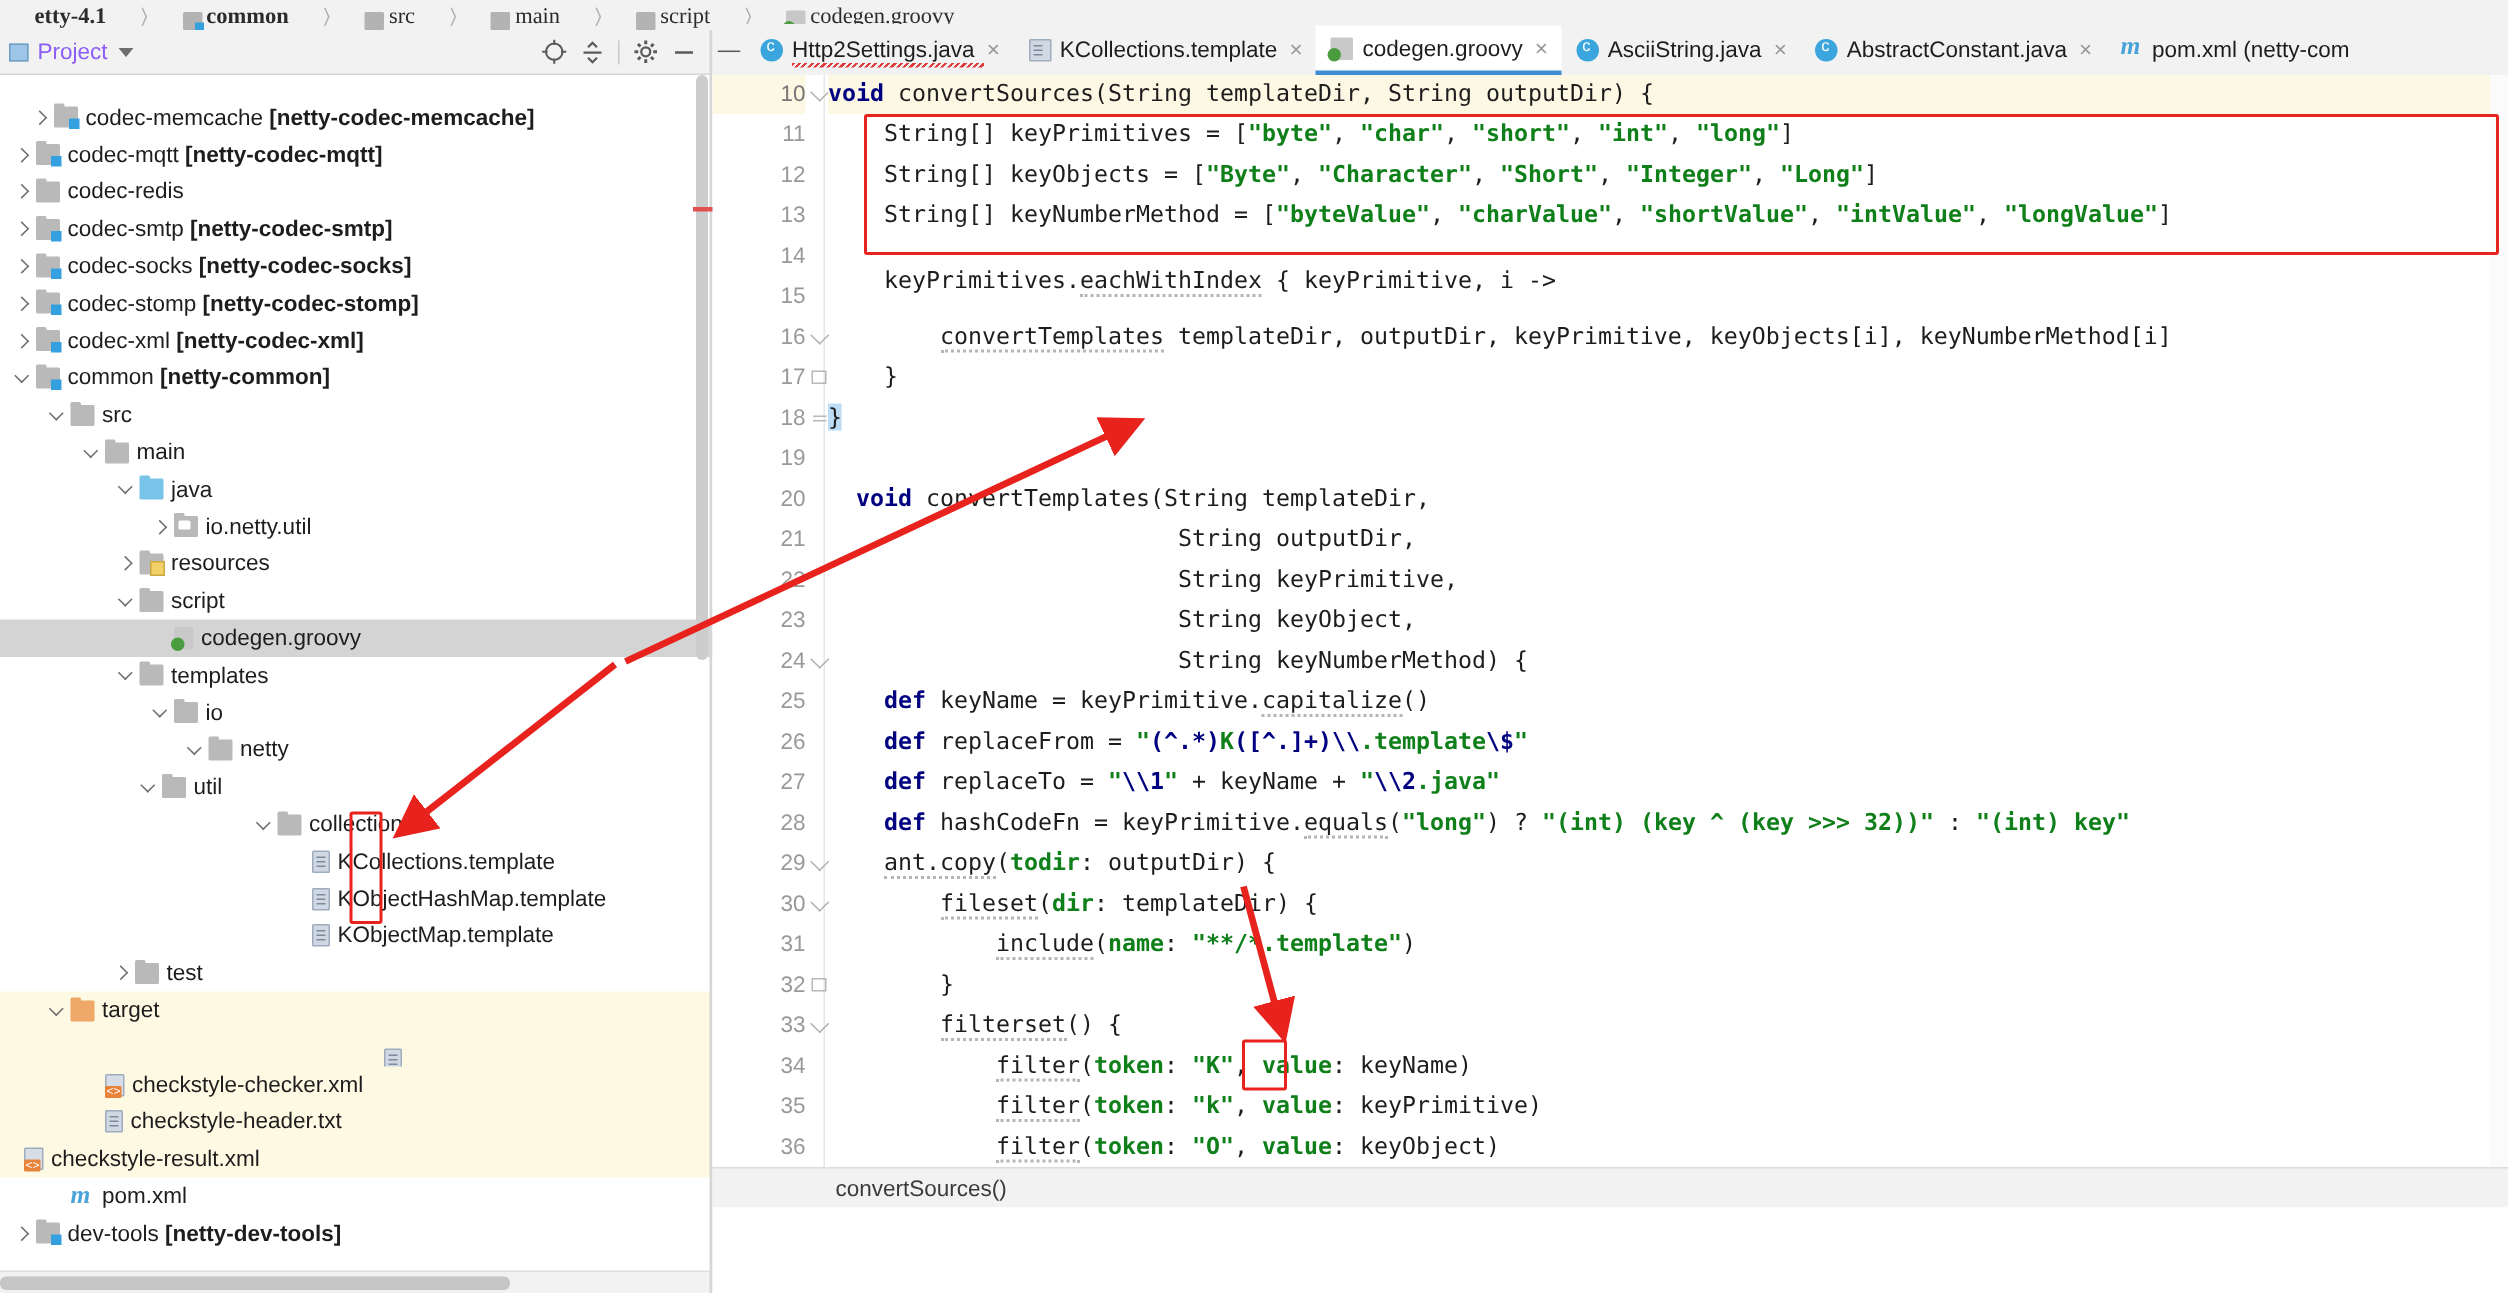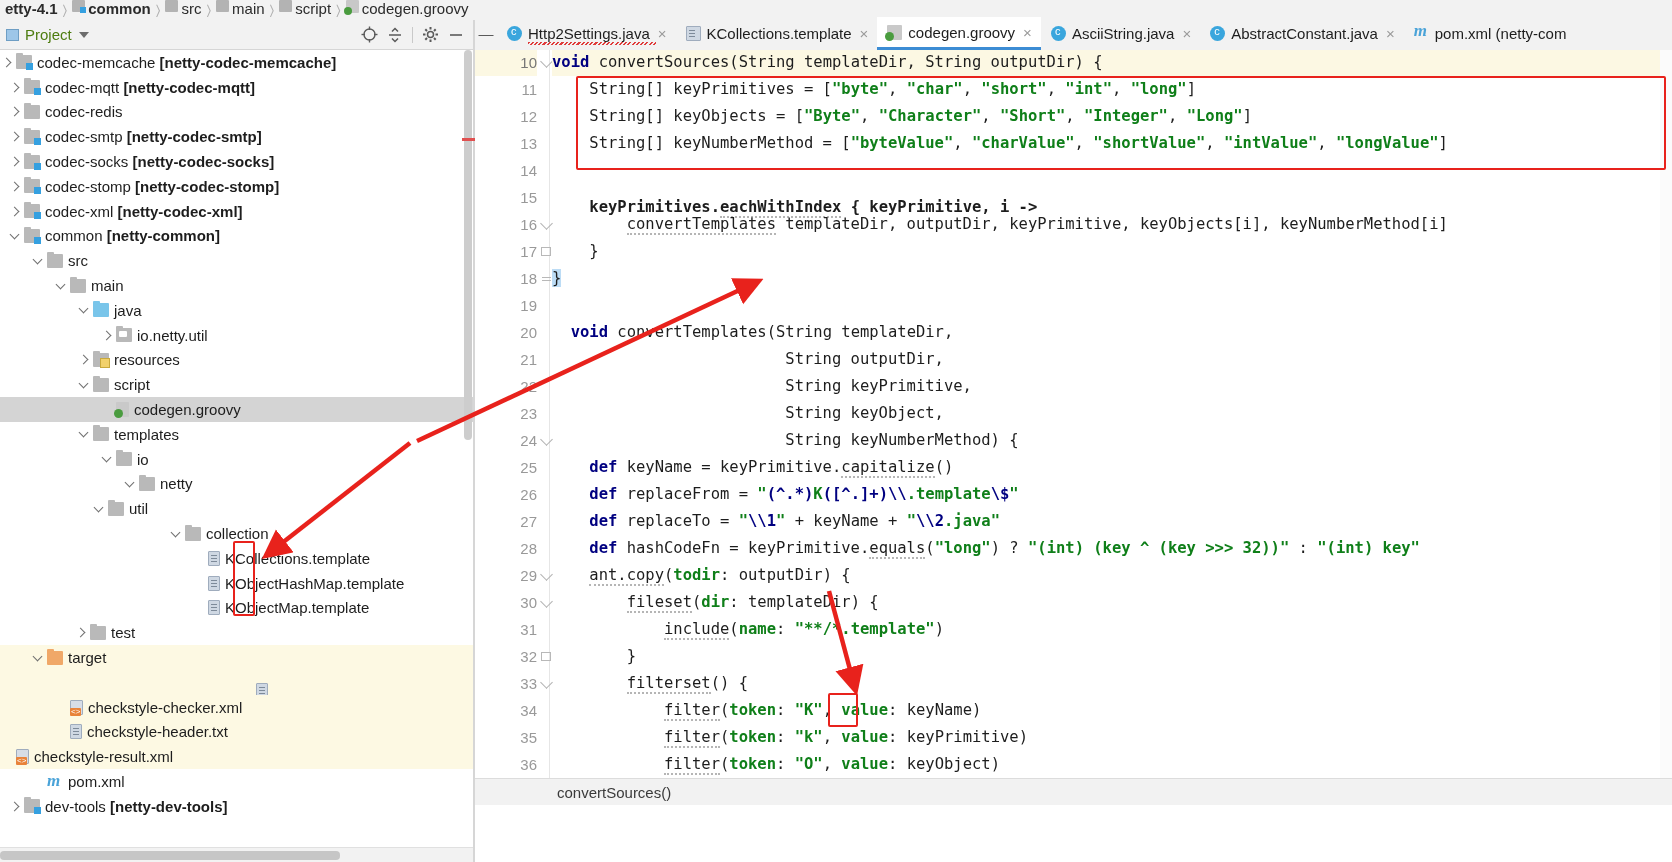--- a/index.html
+++ b/index.html
@@ -13,21 +13,21 @@
   #app { position: relative; width: 1672px; height: 862px; }
 
   
   #breadcrumb {
     position: absolute; left: 0; top: 0; width: 1672px; height: 20px;
     background: #f2f2f2;
     display: flex; align-items: center;
     font-size: 15px; color: #2b2b2b;
     padding-left: 0px; overflow: hidden; white-space: nowrap;
   }
-  .crumb { display: flex; align-items: flex-start; height: 20px; padding: 0 2px; }
+  .crumb { display: flex; align-items: flex-end; height: 20px; padding: 0 20px; font-family: Liberation Serif, serif; }
   .crumb .ctext { margin-left: 3px; }
   .crumb.bold .ctext { font-weight: bold; }
   .crumb-sep { color: #b0b0b0; font-size: 14px; margin: 0 3px; }
   .mini-icon { width: 13px; height: 12px; display: inline-block; position: relative; }
   .ic-folder { background: #b3b3b3; border-radius: 1px; }
   .ic-folder.mod::after {
     content: ""; position: absolute; right: -1px; bottom: -1px;
     width: 6px; height: 6px; background: #35a0e0;
   }
   .ic-groovy {
@@ -36,21 +36,21 @@
   .ic-groovy::after {
     content: ""; position: absolute; left: -2px; bottom: -2px;
     width: 8px; height: 8px; border-radius: 50%; background: #4a9c3f;
   }
 
   
   #proj-toolbar {
     position: absolute; left: 0; top: 20px; width: 475px; height: 30px;
     background: #f2f2f2; border-bottom: 1px solid #d6d6d6;
     display: flex; align-items: center; padding: 0 6px;
-    font-size: 15px; color: #4d7c0f;
+    font-size: 15px; color: #8b5cf6;
   }
   #proj-toolbar .proj-label { margin-left: 6px; }
   .pt-spacer { flex: 1; }
   .pt-btn { width: 26px; height: 26px; display: flex; align-items: center; justify-content: center; color: #5a5a5a; }
   .pt-sep { width: 1px; height: 16px; background: #c9c9c9; margin: 0 4px; }
   .proj-sq { width: 13px; height: 12px; background: #9dc6e8; border: 1px solid #6e9ec4; }
   .tri-down { width: 0; height: 0; border-left: 5px solid transparent; border-right: 5px solid transparent; border-top: 6px solid #6d6d6d; margin-left: 7px; }
 
   
   #tree {
@@ -305,21 +305,21 @@
         </svg>
     </span>
     <span class="pt-btn">
       <svg width="16" height="16" viewBox="0 0 16 16">
           <line x1="2" y1="8" x2="14" y2="8" stroke="#5a5a5a" stroke-width="1.6"></line>
         </svg>
     </span>
   </div>
 
   <div id="tree">
-      <div class="trow" style="padding-left: 0;">
+      <div class="trow" style="padding-left: 20px; margin-top: 16px;">
         <span class="arrow">
           <i class="chev right"></i>
         </span>
         <span class="ticon f-gray badge-blue"></span>
         <span class="tlabel">codec-memcache <span class="b">[netty-codec-memcache]</span></span>
       </div>
       <div class="trow" style="padding-left: 8px;">
         <span class="arrow">
           <i class="chev right"></i>
         </span>
@@ -611,21 +611,21 @@
         <div class="gline" style="top: 647px;">34</div>
         <div class="gline" style="top: 674px;">35</div>
         <div class="gline" style="top: 701px;">36</div>
       </div>
     <div id="code">
         <div class="cline cur" style="top: -1px;"><span class="kw">void </span><span>convertSources(String templateDir, String outputDir) </span><span>{</span></div>
         <div class="cline" style="top: 26px;"><span>    String[] keyPrimitives = [</span><span class="str">"byte"</span><span>, </span><span class="str">"char"</span><span>, </span><span class="str">"short"</span><span>, </span><span class="str">"int"</span><span>, </span><span class="str">"long"</span><span>]</span></div>
         <div class="cline" style="top: 53px;"><span>    String[] keyObjects = [</span><span class="str">"Byte"</span><span>, </span><span class="str">"Character"</span><span>, </span><span class="str">"Short"</span><span>, </span><span class="str">"Integer"</span><span>, </span><span class="str">"Long"</span><span>]</span></div>
         <div class="cline" style="top: 80px;"><span>    String[] keyNumberMethod = [</span><span class="str">"byteValue"</span><span>, </span><span class="str">"charValue"</span><span>, </span><span class="str">"shortValue"</span><span>, </span><span class="str">"intValue"</span><span>, </span><span class="str">"longValue"</span><span>]</span></div>
         <div class="cline" style="top: 107px;"></div>
-        <div class="cline" style="top: 144px; font-weight: bold;"><span>    keyPrimitives.</span><span class="sq-dot">eachWithIndex</span><span> { keyPrimitive, i -&gt;</span></div>
+        <div class="cline" style="top: 124px;"><span>    keyPrimitives.</span><span class="sq-dot">eachWithIndex</span><span> { keyPrimitive, i -&gt;</span></div>
         <div class="cline" style="top: 161px;"><span>        </span><span class="sq-dot">convertTemplates</span><span> templateDir, outputDir, keyPrimitive, keyObjects[i], keyNumberMethod[i]</span></div>
         <div class="cline" style="top: 188px;"><span>    }</span></div>
         <div class="cline" style="top: 215px;"><span class="brace-hl">}</span></div>
         <div class="cline" style="top: 242px;"></div>
         <div class="cline" style="top: 269px;"><span>  </span><span class="kw">void </span><span>convertTemplates(String templateDir,</span></div>
         <div class="cline" style="top: 296px;"><span>                         String outputDir,</span></div>
         <div class="cline" style="top: 323px;"><span>                         String keyPrimitive,</span></div>
         <div class="cline" style="top: 350px;"><span>                         String keyObject,</span></div>
         <div class="cline" style="top: 377px;"><span>                         String keyNumberMethod) {</span></div>
         <div class="cline" style="top: 404px;"><span class="kw">    def </span><span>keyName = keyPrimitive.</span><span class="sq-dot">capitalize</span><span>()</span></div>

